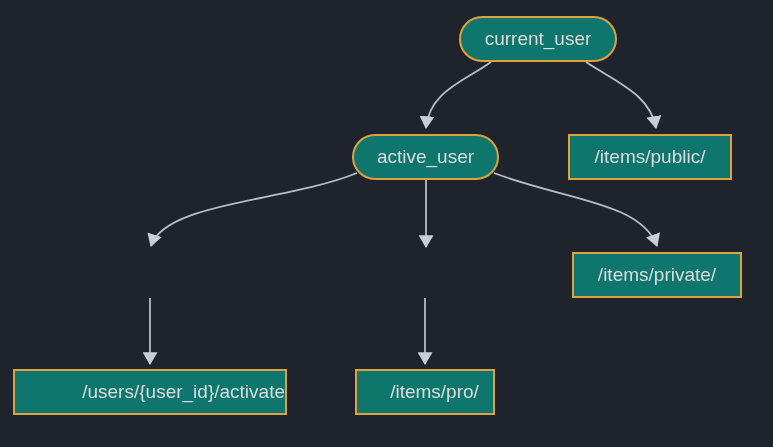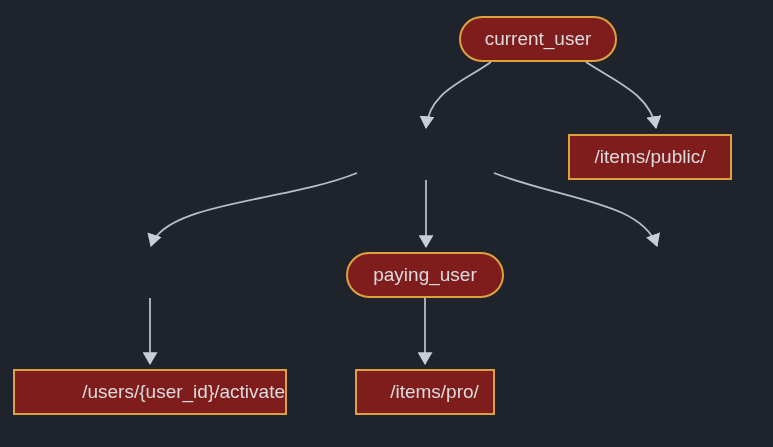--- a/index.html
+++ b/index.html
@@ -19,21 +19,21 @@
     position: absolute;
     top: 0;
     left: 0;
   }
   .node {
     position: absolute;
     box-sizing: border-box;
     display: flex;
     align-items: center;
     justify-content: center;
-    background: #7f1d1d;
+    background: #0f766e;
     border: 2px solid #dda23e;
     color: #dcdcde;
     font-size: 19px;
     white-space: nowrap;
   }
   .pill { border-radius: 23px; }
   .rect { border-radius: 0; }
   .edge {
     fill: none;
     stroke: #b7bec9;
@@ -57,30 +57,33 @@
     <path class="edge" d="M 426 180 L 426 247" marker-end="url(#arrow)"></path>
     <path class="edge" d="M 494 173 C 565 200, 641 202, 657 246" marker-end="url(#arrow)"></path>
     <path class="edge" d="M 150 298 L 150 364" marker-end="url(#arrow)"></path>
     <path class="edge" d="M 425 298 L 425 364" marker-end="url(#arrow)"></path>
   </svg>
 
   <div class="node pill" style="left:459px; top:16px; width:158px; height:46px;">
     <span>current_user</span>
   </div>
 
+  <div class="node pill" style="left:352px; top:134px; width:147px; height:46px;">
+    <span>active_user</span>
+  </div>
 
   <div class="node rect" style="left:568px; top:134px; width:164px; height:46px;">
     <span>/items/public/</span>
   </div>
 
 
-  <div class="node pill" style="left:346px; top:252px; width:158px; height:46px;">
-    <span>paying_user</span>
+
+  <div class="node rect" style="left:572px; top:252px; width:170px; height:46px;">
+    <span>/items/private/</span>
   </div>
-
 
   <div class="node rect" style="left:13px; top:369px; width:274px; height:46px;justify-content:flex-end;">
     <span>/users/{user_id}/activate</span>
   </div>
 
   <div class="node rect" style="left:355px; top:369px; width:140px; height:46px;padding-left:19px;">
     <span>/items/pro/</span>
   </div>
 
 </div>

